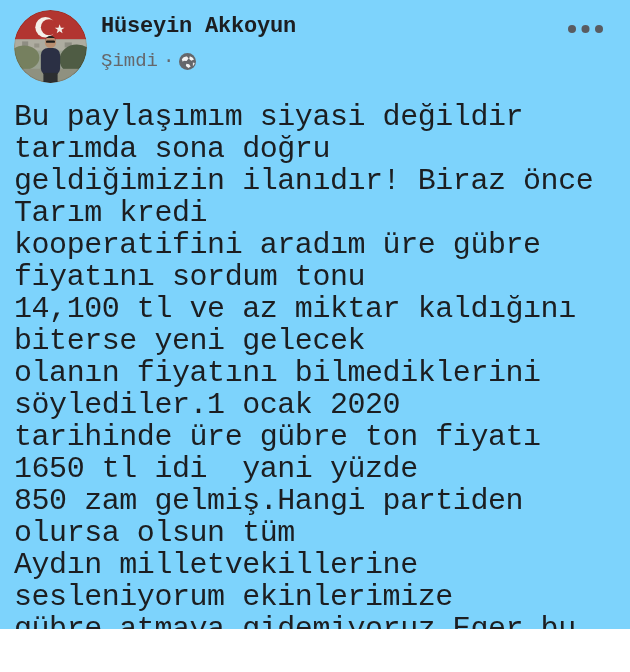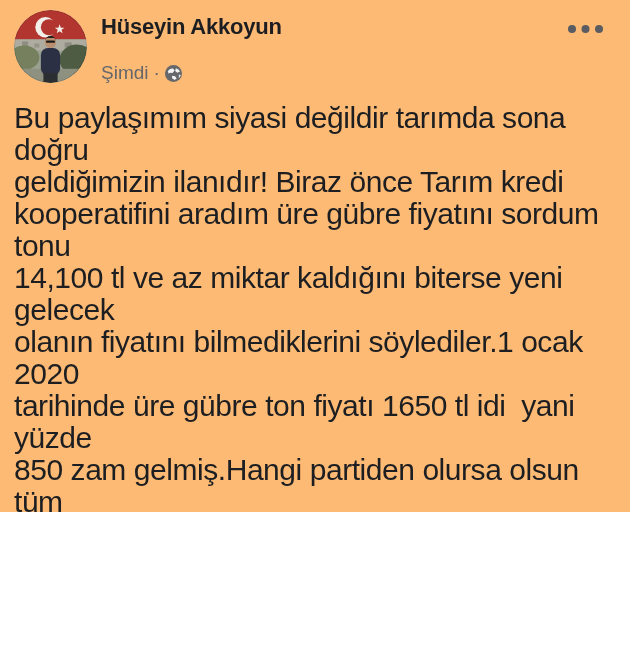--- a/index.html
+++ b/index.html
@@ -1,21 +1,21 @@
 <!DOCTYPE html>
 <html><head>
 <meta charset="utf-8">
 <style>
   * { margin:0; padding:0; box-sizing:border-box; }
   html,body { background:#fff; }
   .card {
     position:relative;
-    width:630px; height:512px;
-    background:#fdba74;
-    font-family:Liberation Sans, sans-serif;
+    width:630px; height:629px;
+    background:#7dd3fc;
+    font-family:Liberation Mono, monospace;
     overflow:hidden;
   }
   .header {
     display:flex;
     align-items:flex-start;
     padding:10px 14px 0 14px;
   }
   .avatar {
     width:73px; height:73px;
     border-radius:50%;
@@ -33,21 +33,21 @@
     font-weight:bold;
     color:#1c1e21;
     letter-spacing:-0.2px;
     line-height:26px;
     cursor:pointer;
   }
   .meta {
     display:flex;
     align-items:center;
     gap:5px;
-    margin-top:22px;
+    margin-top:10px;
     font-size:19px;
     color:#65676b;
   }
   .meta .globe { display:inline-flex; margin-top:1px; }
   .options-btn {
     position:absolute;
     top:20px; right:25px;
     width:40px; height:18px;
     display:flex; align-items:center; justify-content:center;
     cursor:pointer;

